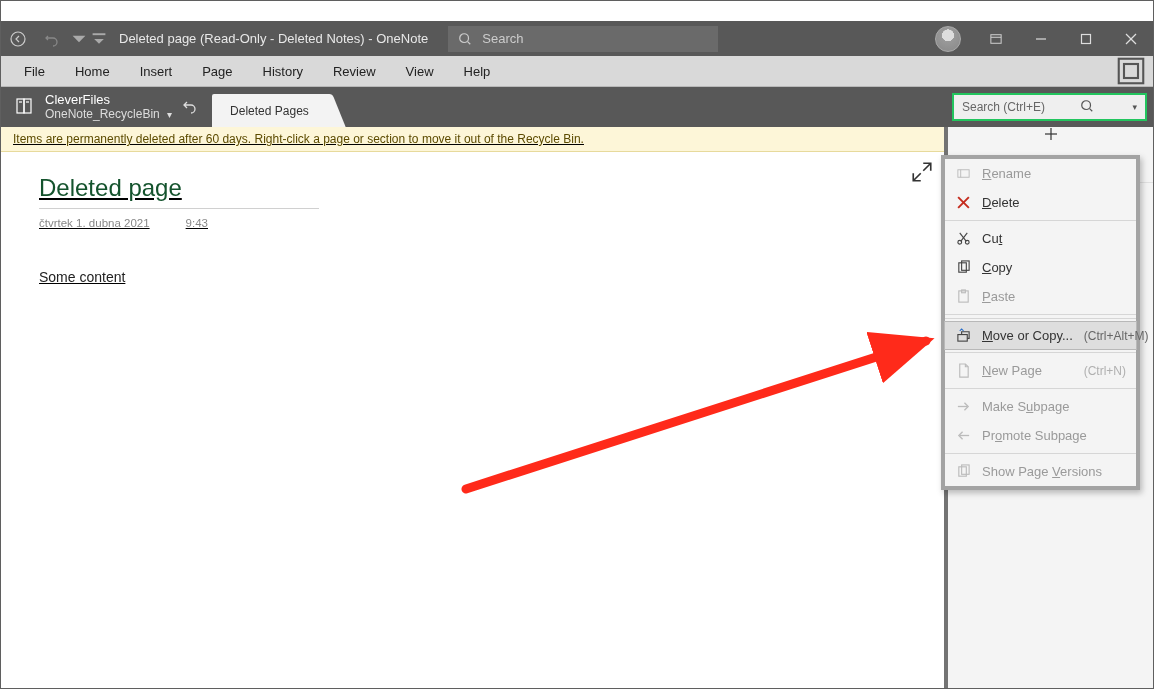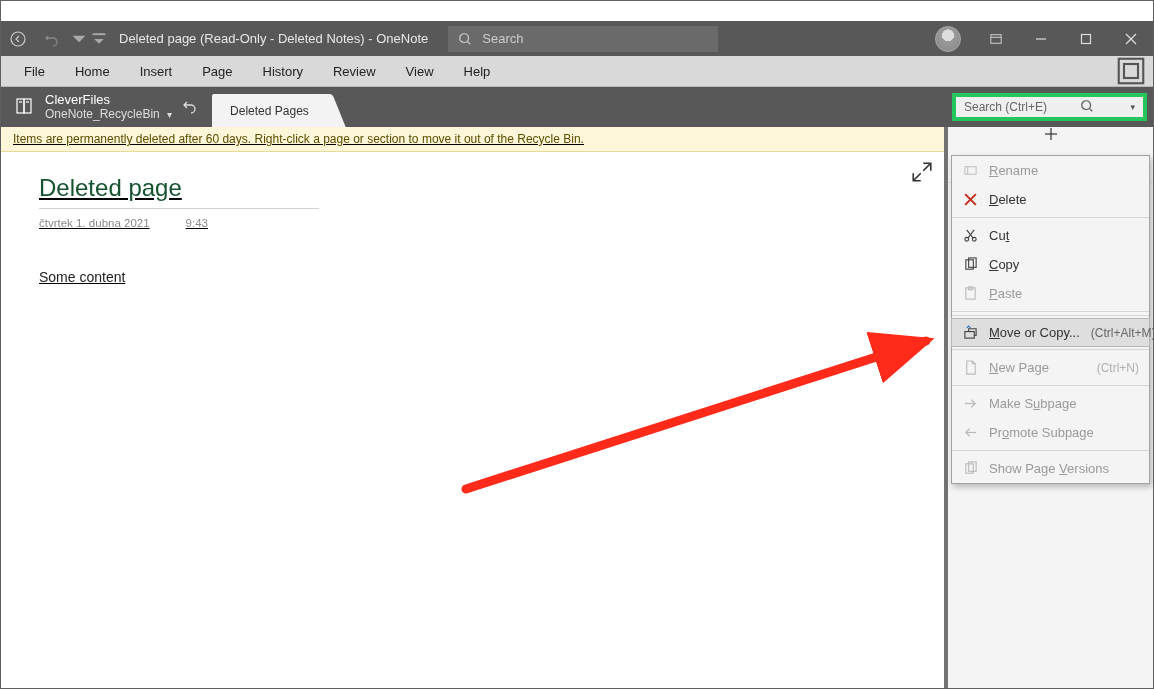--- a/index.html
+++ b/index.html
@@ -28,39 +28,39 @@
     .notebook-area { display: flex; align-items: center; padding: 0 8px 0 14px; color: #fff; font-size: 12px; min-width: 200px; }
     .notebook-icon { margin-right: 10px; }
     .notebook-text { display: flex; flex-direction: column; line-height: 1.1; }
     .notebook-name { font-size: 13px; }
     .notebook-section { font-size: 12px; color: #ddd; }
     .notebook-chev { margin-left: 4px; font-size: 10px; color: #ddd; }
     .undo-mark { margin-left: 10px; color: #ddd; }
     .section-tab { background: #f3f3f3; margin-top: 7px; border-radius: 2px 10px 0 0; padding: 0 22px 0 18px; display: flex; align-items: center; font-size: 12px; color: #333; margin-left: 6px; position: relative; }
     .section-tab::after { content: ""; position: absolute; right: -8px; top: 0; bottom: 0; width: 16px; background: #f3f3f3; transform: skewX(22deg); border-radius: 0 3px 0 0; }
     .row-spacer { flex: 1; }
-    .page-search { width: 195px; margin: 6px 6px 6px 0; background: #efefef; border: 4px solid #22c55e; display: flex; align-items: center; padding: 0 8px; font-size: 12px; color: #666; justify-content: space-between; }
+    .page-search { width: 195px; margin: 6px 6px 6px 0; background: #efefef; border: 2px solid #22c55e; display: flex; align-items: center; padding: 0 8px; font-size: 12px; color: #666; justify-content: space-between; }
     .page-search svg { width: 14px; height: 14px; }
 
     
     .content-row { display: flex; height: calc(689px - 35px - 31px - 40px - 2px); }
     .main-col { flex: 1; display: flex; flex-direction: column; border-right: 4px solid #737373; text-decoration: underline; }
     .info-bar { background: #fdf6d8; border-bottom: 1px solid #e7da9c; padding: 5px 12px; font-size: 12px; color: #5c4b00; }
     .page-body { flex: 1; padding: 22px 38px; position: relative; background: #fff; }
     .page-title { font-size: 24px; font-weight: 300; color: #14532d; padding-bottom: 6px; border-bottom: 1px solid #d0d0d0; width: 280px; }
     .page-meta { margin-top: 8px; font-size: 11.5px; color: #888; display: flex; gap: 36px; }
     .page-content { margin-top: 40px; font-size: 14px; color: #222; }
     .expand-icon { position: absolute; top: 10px; right: 12px; width: 20px; height: 20px; color: #333; }
 
     
     .side-col { width: 205px; background: #f4f4f4; }
     .add-page-row { height: 56px; border-bottom: 1px solid #e0e0e0; display: flex; align-items: center; padding: 0 14px; font-size: 13px; color: #333; gap: 10px; flex-direction: column; }
 
     
-    .context-menu { position: absolute; top: 154px; right: 3px; width: 199px; background: #f4f4f4; border: 1px solid #a3a3a3; box-shadow: 2px 3px 6px rgba(0,0,0,0.25); font-size: 13px; z-index: 100; }
+    .context-menu { position: absolute; top: 154px; right: 13px; width: 199px; background: #f4f4f4; border: 4px solid #a3a3a3; box-shadow: 2px 3px 6px rgba(0,0,0,0.25); font-size: 13px; z-index: 100; }
     .cm-item { height: 29px; display: flex; align-items: center; padding: 0 10px; gap: 11px; color: #333; }
     .cm-item.disabled { color: #9a9a9a; }
     .cm-item.highlight { background: #dedede; border: 1px solid #b8b8b8; margin: -1px; }
     .cm-sep { height: 1px; background: #d6d6d6; margin: 3px 0; }
     .cm-icon { width: 16px; height: 16px; display: flex; align-items: center; justify-content: center; flex-shrink: 0; }
     .cm-icon svg { width: 15px; height: 15px; }
     .cm-label { flex: 1; white-space: nowrap; }
     .cm-shortcut { font-size: 12px; color: #666; }
     .cm-item.disabled .cm-shortcut { color: #b0b0b0; }
     .cm-item .ul { text-decoration: underline; }

